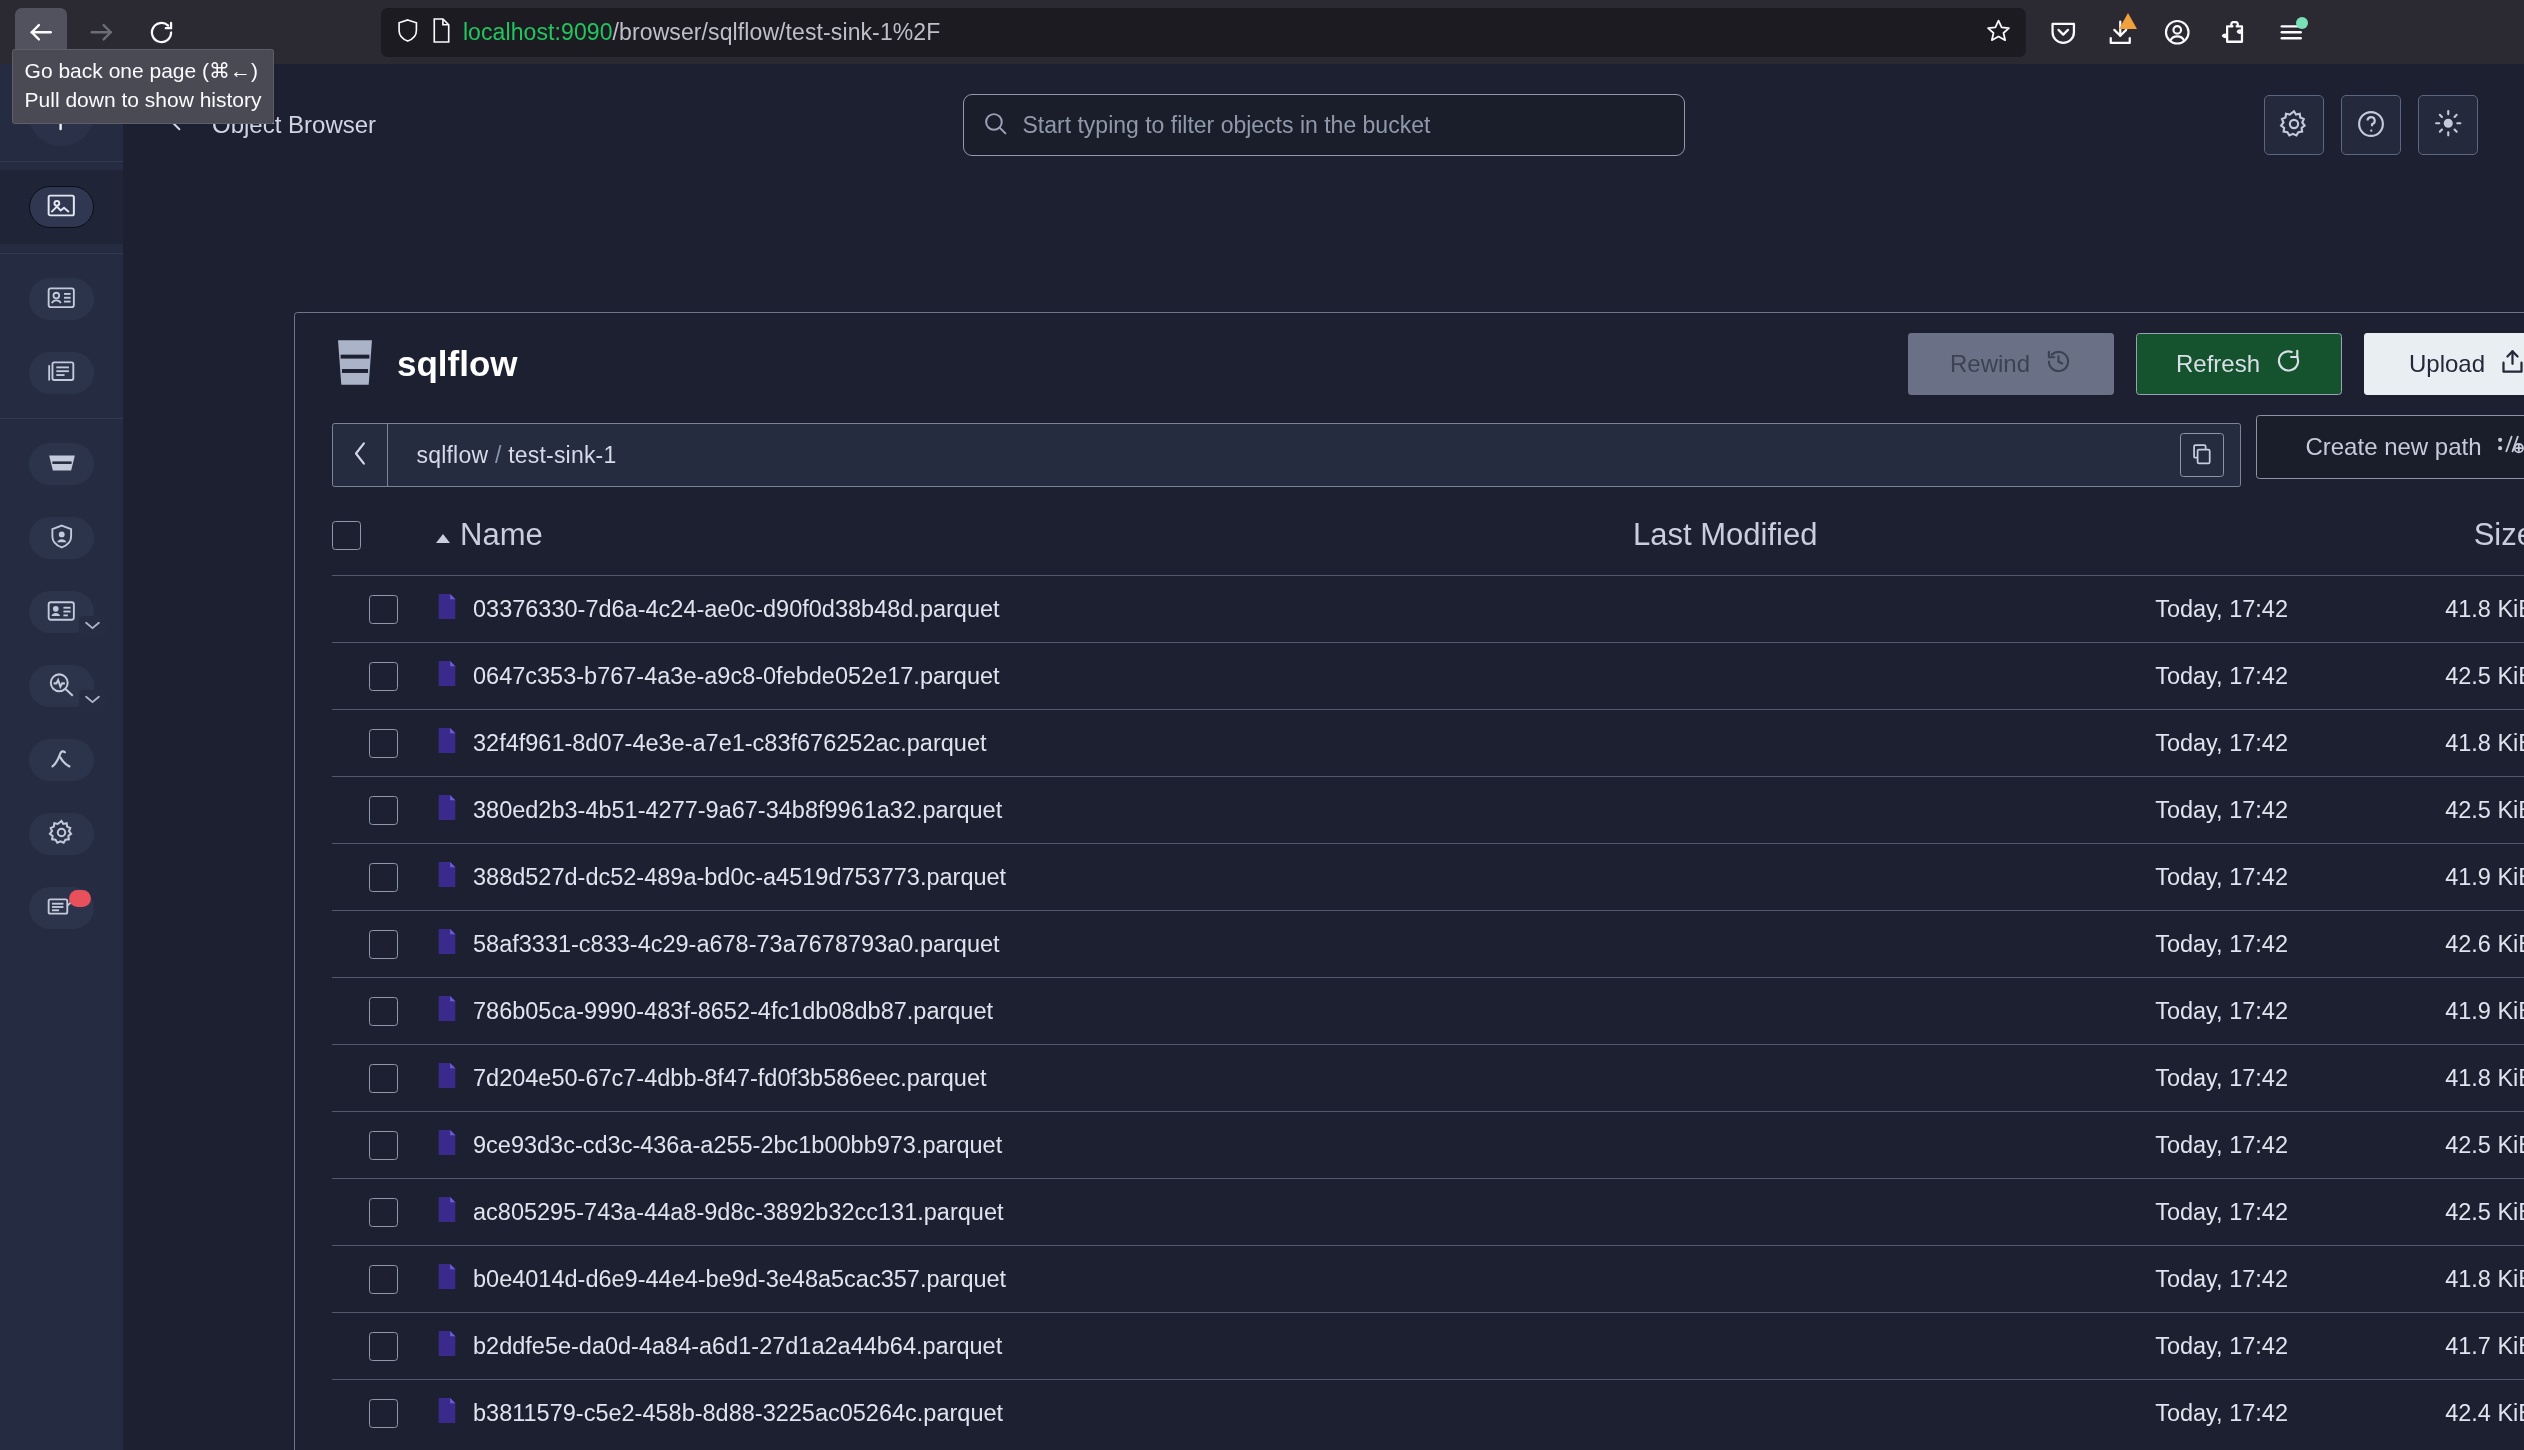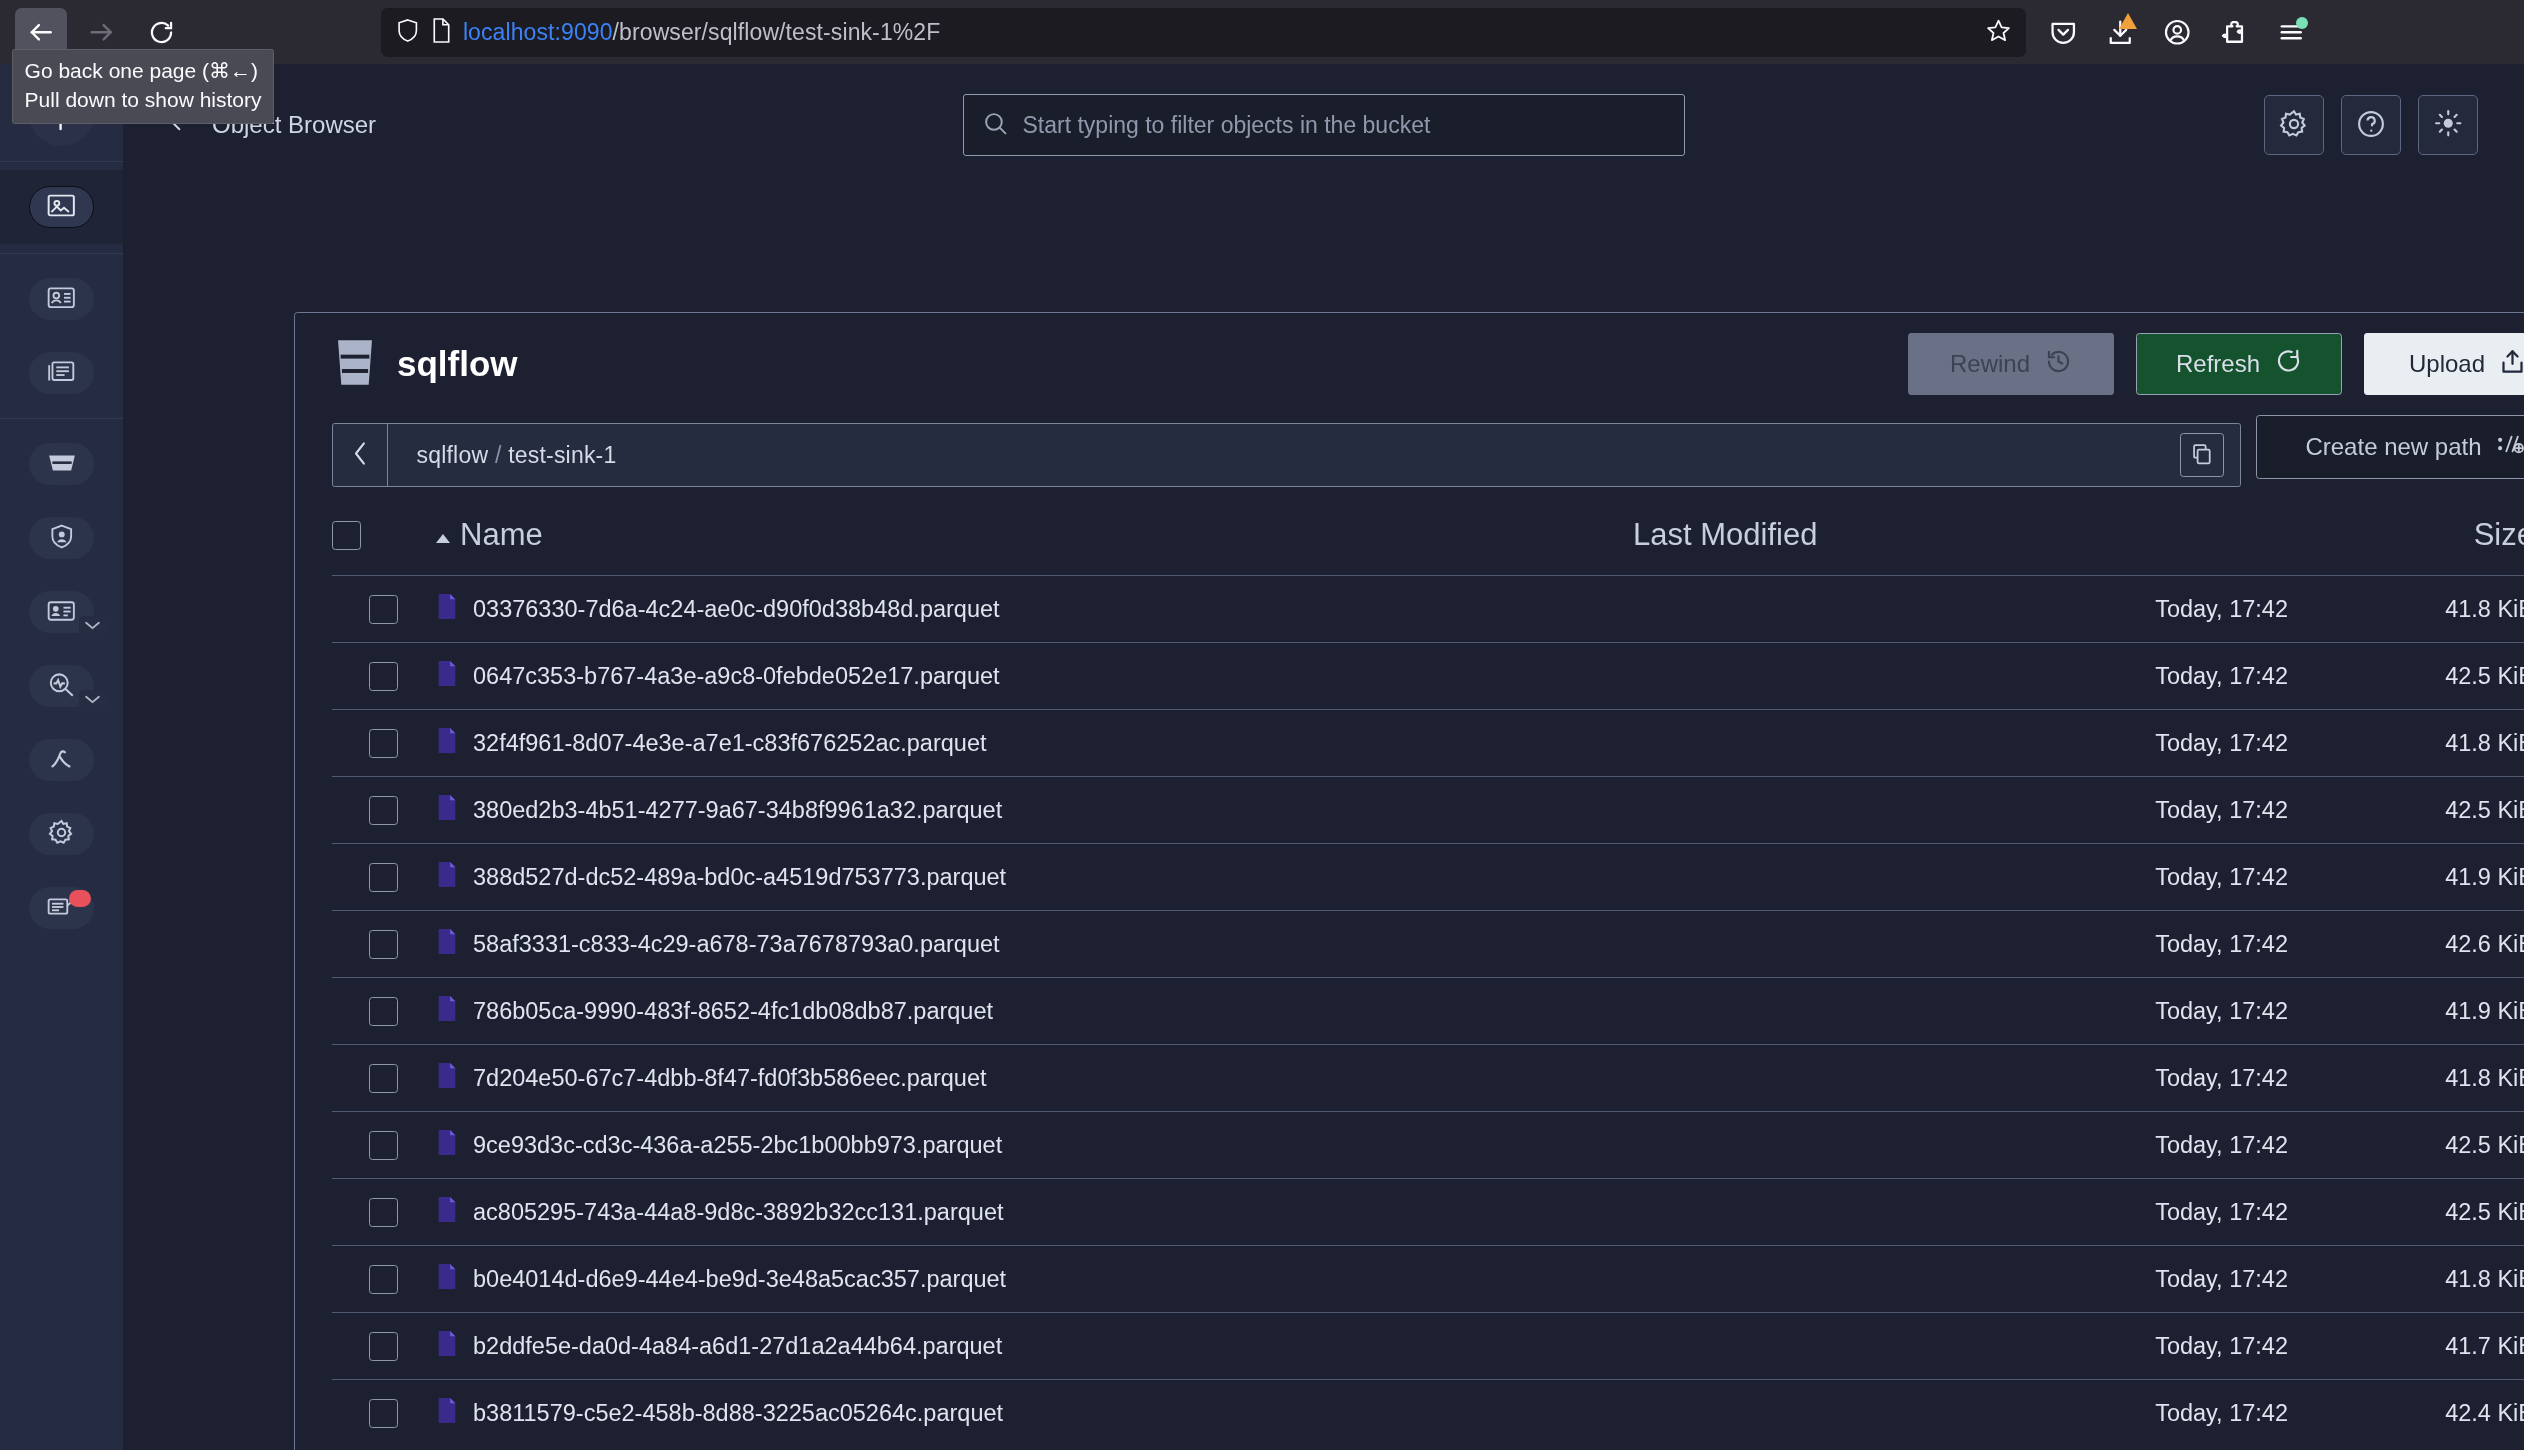--- a/index.html
+++ b/index.html
@@ -26,21 +26,21 @@
   .urlbar {
     flex: 0 0 auto; margin-left: 193px;
     width: 1645px; height: 49px; background: #1c1b22;
     border-radius: 6.7px; display: flex; align-items: center;
     padding: 0 15px; gap: 11.8px;
   }
   .url-text {
     flex: 1; color: #fbfbfe; font-size: 23px; letter-spacing: 0.1px;
     white-space: nowrap; overflow: hidden;
   }
-  .url-text .host { color: #3b82f6; }
+  .url-text .host { color: #22c55e; }
   .url-text .rest { color: #bfbfc9; }
   .chrome-right { display: flex; align-items: center; gap: 5px; margin-left: 11.8px; }
   .chrome-ic {
     width: 52px; height: 49px; display: flex; align-items: center;
     justify-content: center; position: relative;
   }
 
   .dl-badge {
     position: absolute; top: 5px; right: 10px;
     width: 0; height: 0; border-left: 9.2px solid transparent;
@@ -98,21 +98,21 @@
 
   .topbar {
     height: 122px; display: flex; align-items: center; padding: 16px 47px;
     position: relative;
     justify-content: center;
   }
   .back-link { display: flex; align-items: center; gap: 15px; color: #cfd5e3; font-size: 24px; }
   .search-box {
     position: absolute; left: 50%; transform: translateX(-50%);
     width: 722px; height: 62px; background: #1a1d2a;
-    border: 0.8px solid #8f9aae; border-radius: 3px;
+    border: 0.8px solid #8f9aae; border-radius: 9px;
     display: flex; align-items: center; gap: 15px; padding: 0 18.5px;
   }
   .search-box input {
     flex: 1; background: transparent; border: 0; outline: 0;
     color: #e6e9f0; font-size: 23px; font-family: inherit;
   }
   .search-box input::placeholder { color: #9099ab; }
   .topbar-right { margin-left: auto; display: flex; gap: 17px; }
   .sq-btn {
     width: 60px; height: 60px; border: 0.8px solid #5b6680; border-radius: 5px;

